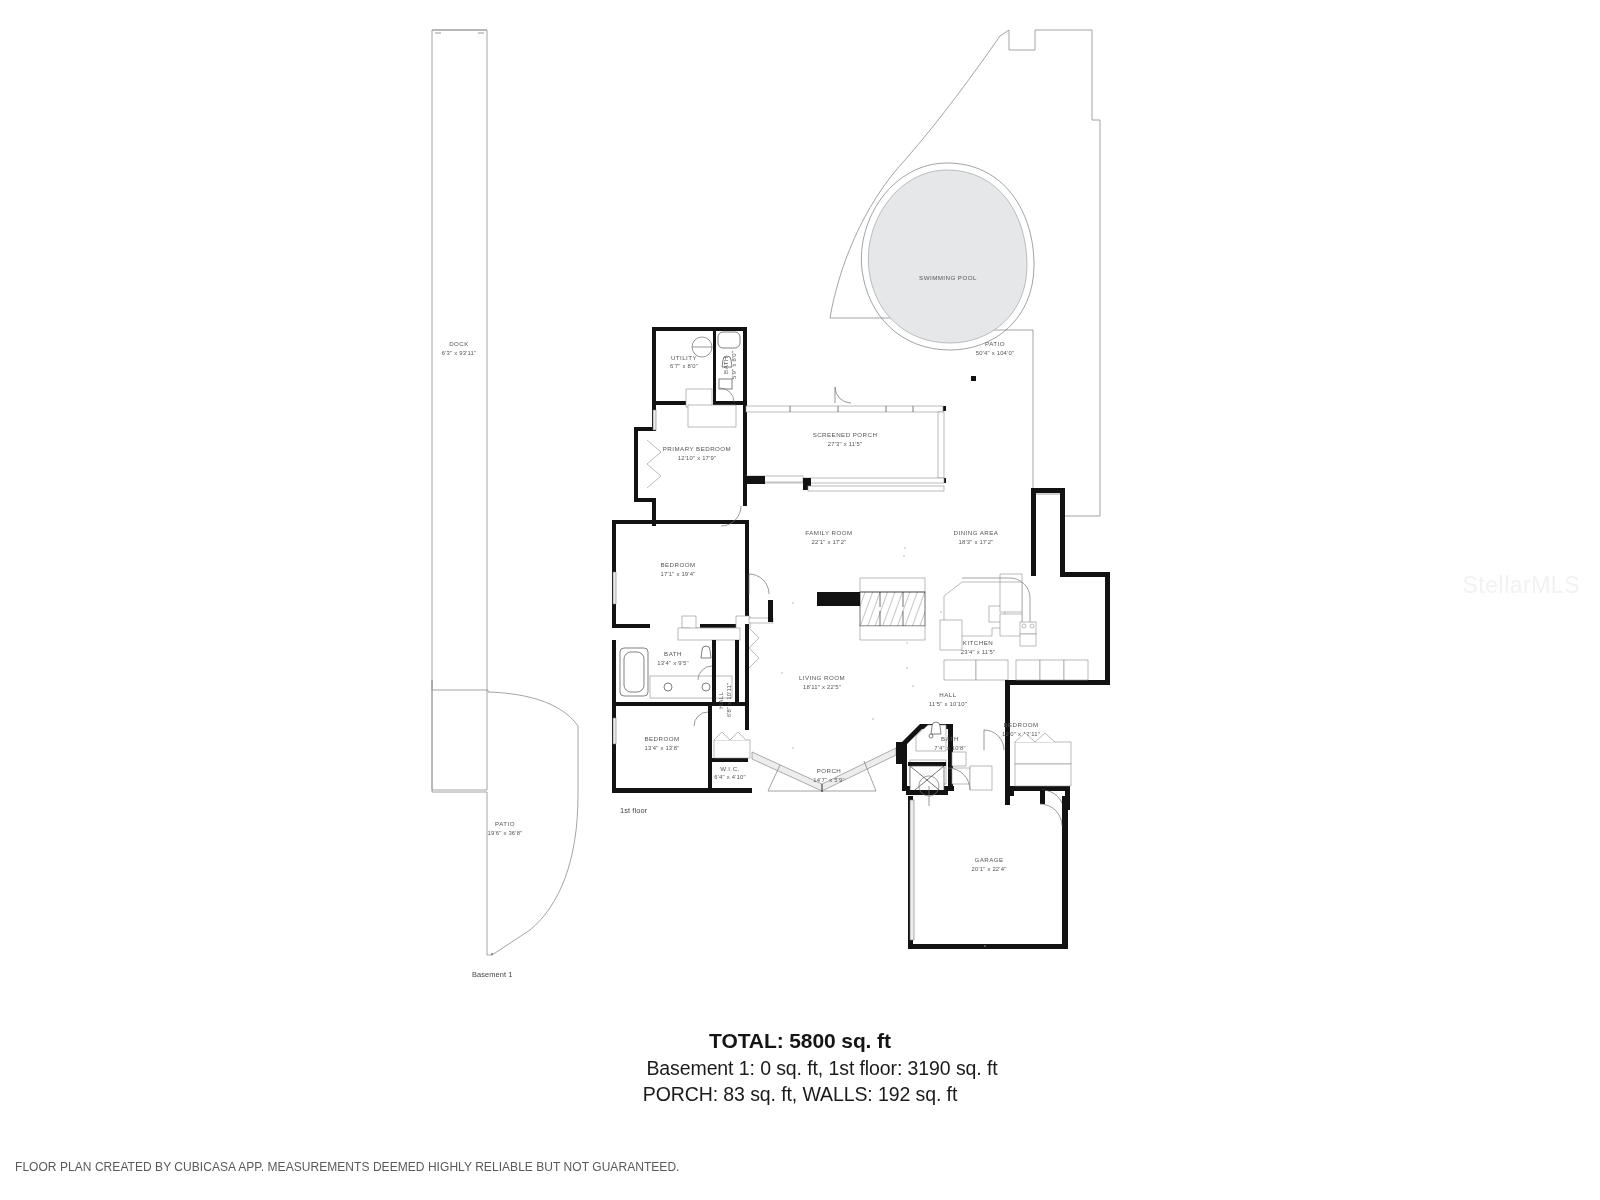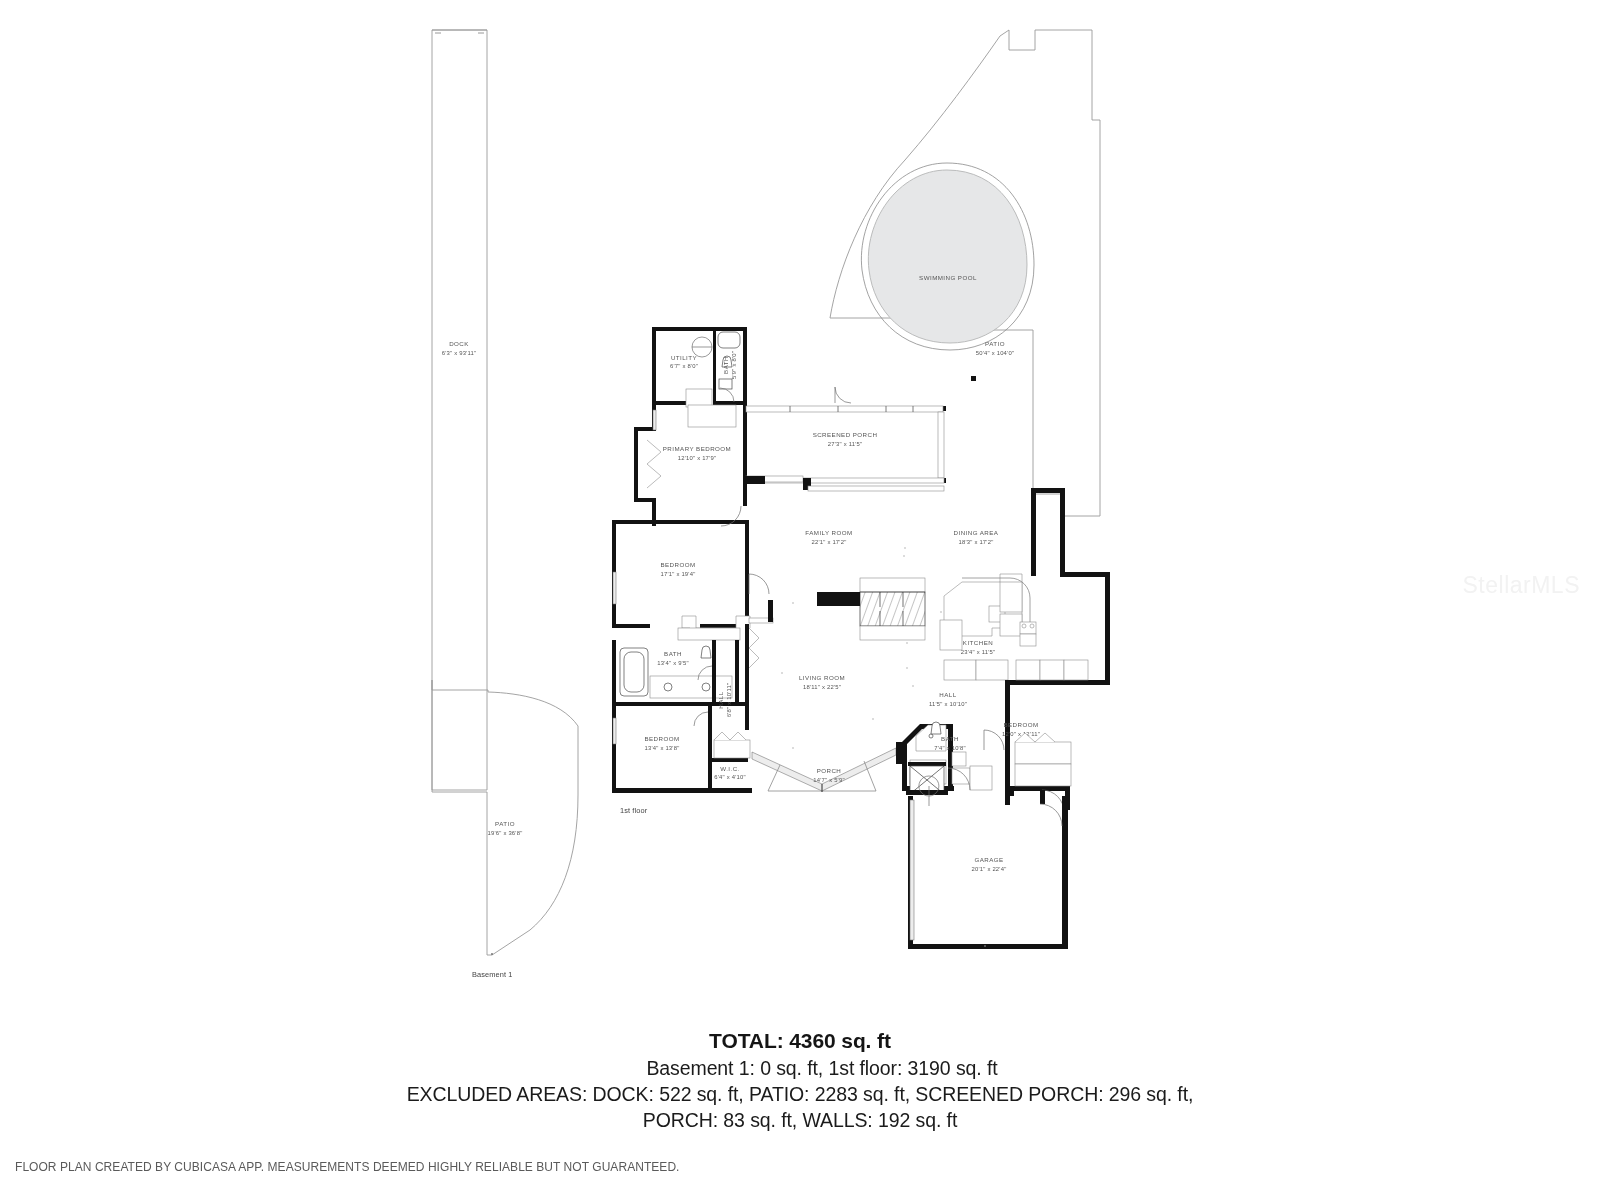--- a/index.html
+++ b/index.html
@@ -387,19 +387,18 @@
       <circle class="dot" cx="793" cy="748" r="0.8"></circle>
     </g>
 
     <text class="lvl-label" x="620" y="813">1st floor</text>
   </svg>
 
   <div class="watermark">StellarMLS</div>
 </div>
 
 <div class="summary">
-  <div class="total">TOTAL: 4360 sq. ft</div>
+  <div class="total">TOTAL: 5800 sq. ft</div>
   <div class="line">Basement 1: 0 sq. ft, 1st floor: 3190 sq. ft</div>
-  <div class="excluded">EXCLUDED AREAS: DOCK: 522 sq. ft, PATIO: 2283 sq. ft, SCREENED PORCH: 296 sq. ft,</div>
   <div class="excluded">PORCH: 83 sq. ft, WALLS: 192 sq. ft</div>
 </div>
 
 <div class="footer-note">FLOOR PLAN CREATED BY CUBICASA APP. MEASUREMENTS DEEMED HIGHLY RELIABLE BUT NOT GUARANTEED.</div>
 
 </body></html>

